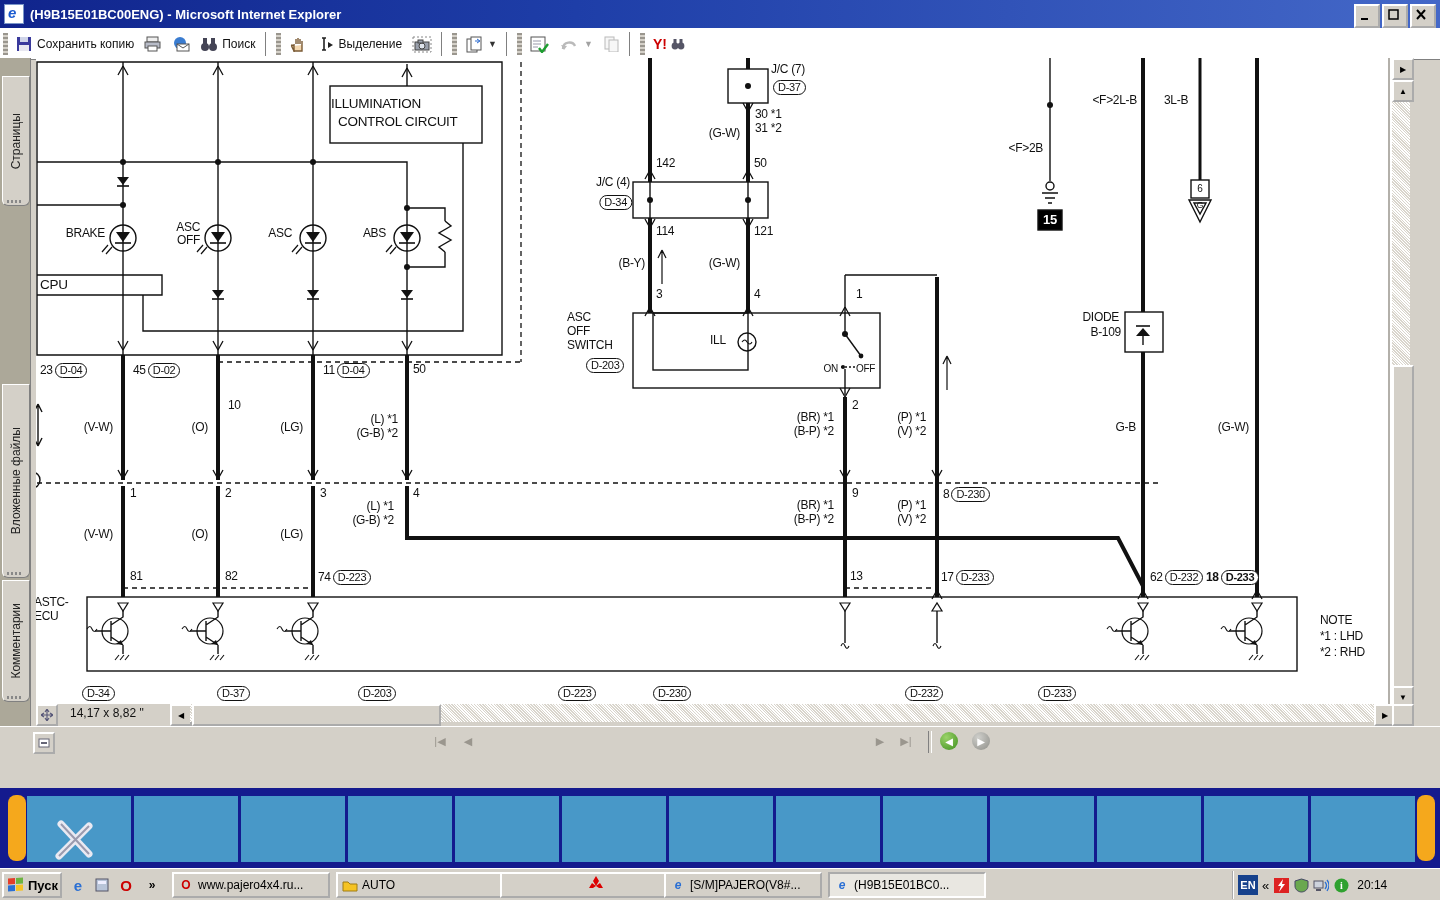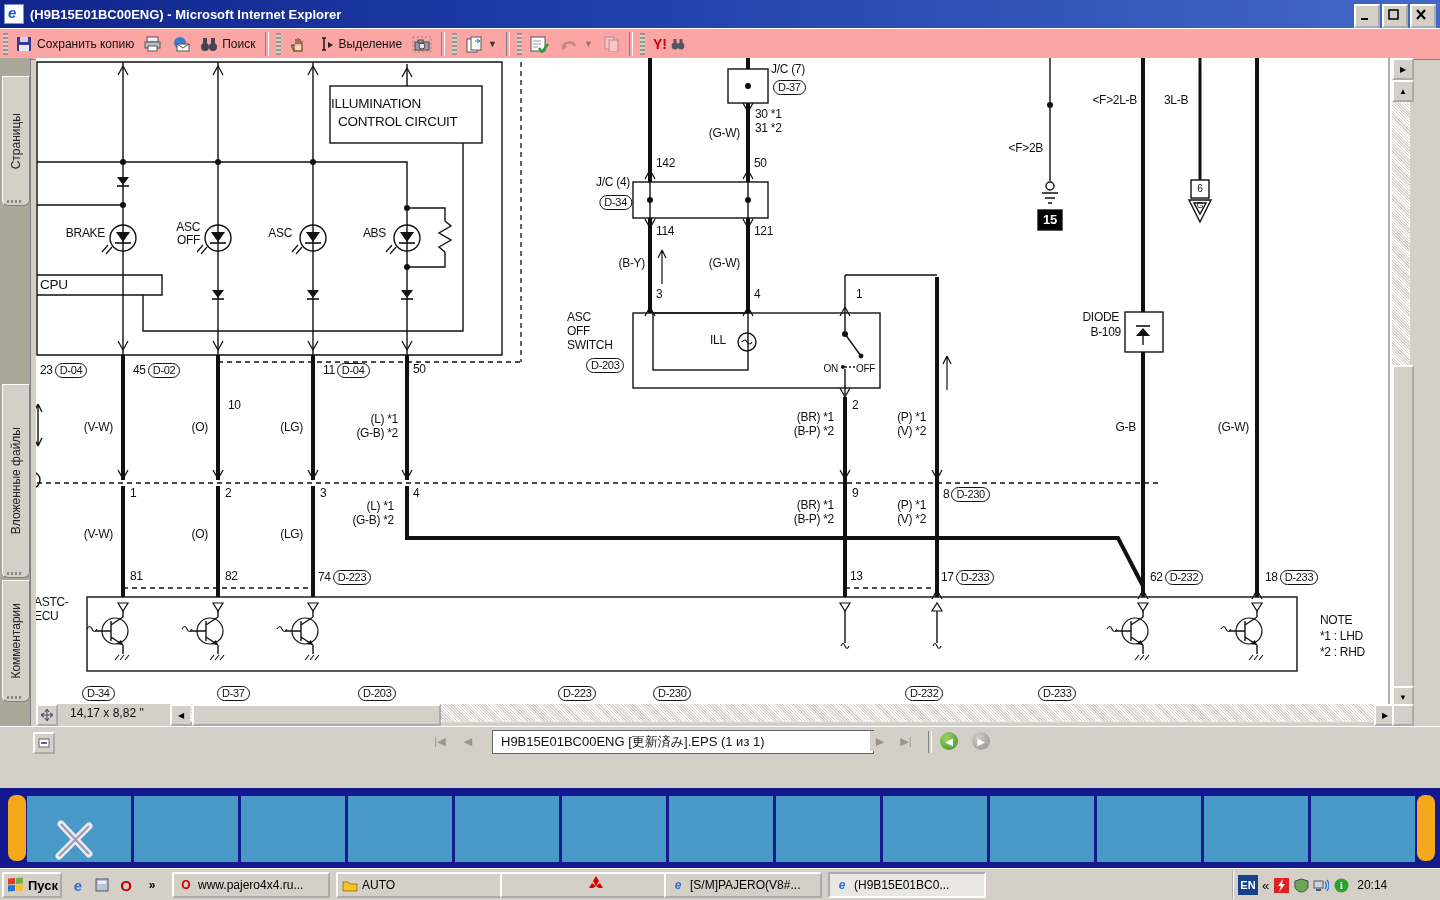--- a/index.html
+++ b/index.html
@@ -7,21 +7,21 @@
   
   #titlebar{position:absolute;left:0;top:0;width:1440px;height:28px;
     background:linear-gradient(90deg,#10248c 0%,#1e3ea8 40%,#4468c8 100%);display:flex;align-items:center;}
   #titlebar .ticon{width:18px;height:18px;margin:0 6px 0 4px;background:#fff;border:1px solid #7a96c8;position:relative;}
   #titlebar .ticon span{position:absolute;left:3px;top:-1px;color:#1a5ad0;font-weight:bold;font-size:15px;font-style:italic;}
   #titlebar .ttext{color:#fff;font-size:13px;font-weight:bold;letter-spacing:0;}
   .winbtns{position:absolute;right:4px;top:4px;display:flex;gap:2px;}
   .wbtn{width:22px;height:20px;background:#d4d0c8;border:2px outset #fff;position:relative;}
   .wbtn svg{position:absolute;left:3px;top:3px;}
   
-  #toolbar{position:absolute;left:0;top:28px;width:1440px;height:30px;background:#fca5a5;
+  #toolbar{position:absolute;left:0;top:28px;width:1440px;height:30px;background:#ffffff;
     border-top:1px solid #fff;border-bottom:1px solid #808080;display:flex;align-items:center;}
   .grip{width:5px;height:22px;margin:0 3px;background:repeating-linear-gradient(to bottom,#9a968e 0 2px,#d4d0c8 2px 4px);}
   .tsep{width:2px;height:24px;margin:0 4px;border-left:1px solid #808080;border-right:1px solid #fff;}
   .tbtn{display:flex;align-items:center;gap:4px;padding:2px 4px;border:1px solid transparent;font-size:12px;color:#111;}
   .caret{font-size:9px;color:#333;margin-left:1px;}
   .grayed{opacity:.45;filter:grayscale(1);}
   
   #leftstrip{position:absolute;left:0;top:58px;width:30px;height:698px;background:#aca899;border-right:1px solid #808080;}
   .vtab{position:absolute;left:2px;width:26px;background:#d4d0c8;border:1px solid #808080;border-left:1px solid #fff;border-top:1px solid #fff;
     border-radius:0 0 6px 6px;display:flex;align-items:center;justify-content:center;}
@@ -449,21 +449,21 @@
         <span class="dlabel" style="left: 1101px; top: 36px; transform: translateX(-100%);">&lt;F&gt;2L-B</span>
         <span class="dlabel" style="left: 1128px; top: 36px;">3L-B</span>
         <span class="dlabel inv" style="left: 1014px; top: 154px; transform: translateX(-50%);">15</span>
         <span class="dlabel sm" style="left: 1164px; top: 124px; transform: translateX(-50%);">6</span>
         <span class="dlabel xs" style="left: 1164px; top: 143px; transform: translateX(-50%);">G</span>
         <span class="dlabel" style="left: 1083px; top: 253px; transform: translateX(-100%);">DIODE</span>
         <span class="dlabel" style="left: 1085px; top: 268px; transform: translateX(-100%);">B-109</span>
         <span class="dlabel" style="left: 1100px; top: 363px; transform: translateX(-100%);">G-B</span>
         <span class="dlabel" style="left: 1213px; top: 363px; transform: translateX(-100%);">(G-W)</span>
         <span class="dlabel" style="left: 1114px; top: 512px;">62<span class="pill">D-232</span></span>
-        <span class="dlabel" style="left: 1229px; top: 512px;">18<span class="pill">D-233</span></span>
+        <span class="dlabel" style="left: 1170px; top: 512px; font-weight: bold;">18<span class="pill">D-233</span></span>
         <span class="dlabel" style="left: 1284px; top: 556px;">NOTE</span>
         <span class="dlabel" style="left: 1284px; top: 572px;">*1 : LHD</span>
         <span class="dlabel" style="left: 1284px; top: 588px;">*2 : RHD</span>
         <span class="dlabel" style="left: 44px; top: 628px;"><span class="pill">D-34</span></span>
         <span class="dlabel" style="left: 179px; top: 628px;"><span class="pill">D-37</span></span>
         <span class="dlabel" style="left: 320px; top: 628px;"><span class="pill">D-203</span></span>
         <span class="dlabel" style="left: 520px; top: 628px;"><span class="pill">D-223</span></span>
         <span class="dlabel" style="left: 615px; top: 628px;"><span class="pill">D-230</span></span>
         <span class="dlabel" style="left: 867px; top: 628px;"><span class="pill">D-232</span></span>
         <span class="dlabel" style="left: 1000px; top: 628px;"><span class="pill">D-233</span></span>
@@ -492,21 +492,20 @@
 
 <div id="navbar">
   <div class="sbtn" style="left:33px;top:5px;">
         <svg width="12" height="12">
           <rect x="1" y="2" width="10" height="8" fill="#fff" stroke="#667"></rect>
           <line x1="3" y1="6" x2="9" y2="6" stroke="#667" stroke-width="2"></line>
         </svg>
       </div>
   <div class="nbtn" style="left:430px;">|◀</div>
   <div class="nbtn" style="left:458px;">◀</div>
-  <div id="navfield">H9B15E01BC00ENG [更新済み].EPS  (1 из 1)</div>
   <div class="nbtn" style="left:870px;">▶</div>
   <div class="nbtn" style="left:896px;">▶|</div>
   <div class="tsep" style="position:absolute;left:924px;top:4px;height:22px;"></div>
   <div class="roundbtn" style="left:940px;background:radial-gradient(circle at 35% 30%,#9bd36a,#3f8f1e);">◀</div>
   <div class="roundbtn" style="left:972px;background:radial-gradient(circle at 35% 30%,#cfcfcb,#8e8e88);">▶</div>
 </div>
 
 <div id="grayband"></div>
 <div id="filmstrip">
   <div class="cap" style="left:8px;"></div>

